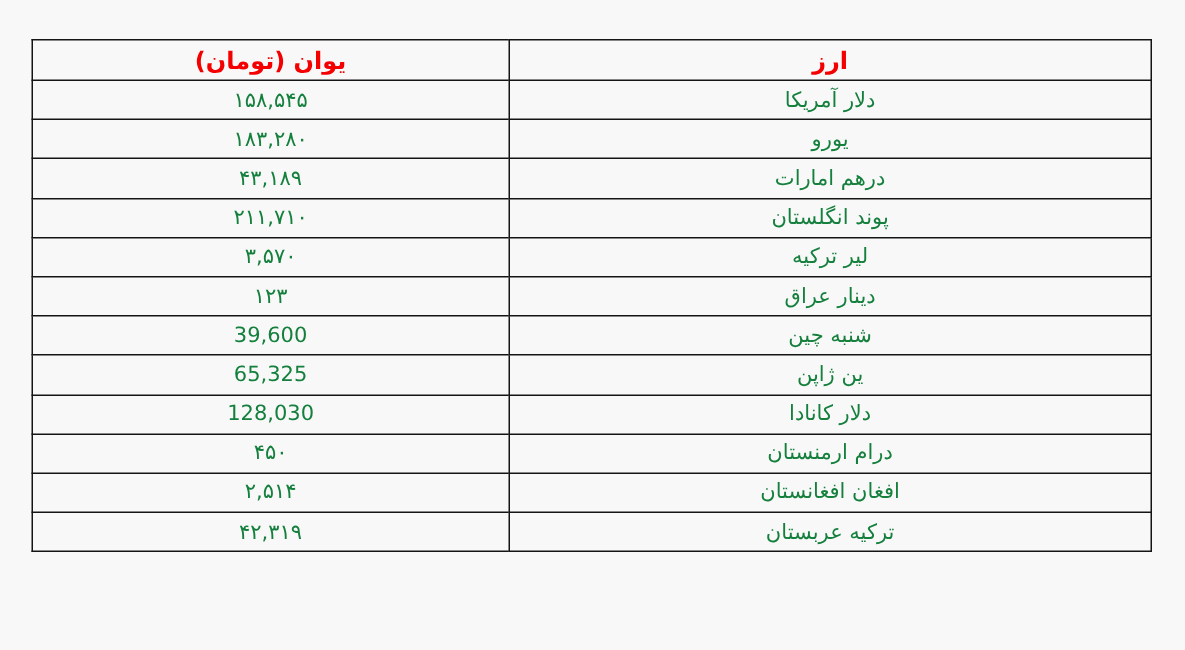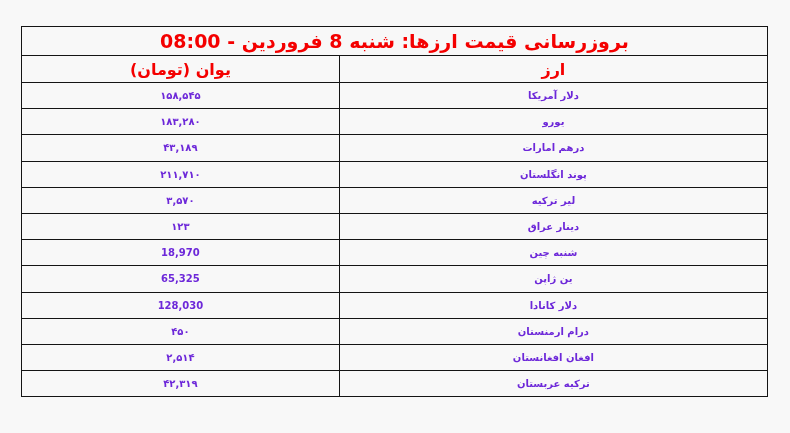--- a/index.html
+++ b/index.html
@@ -43,38 +43,35 @@
   tr.header-row th {
     height: 26px;
     font-size: 16px;
     font-weight: bold;
     color: #f40000;
   }
   col.col-currency { width: 57.4%; }
   col.col-price    { width: 42.6%; }
   tbody td {
     height: 25.2px;
-    font-size: 10px;
-    font-weight: 700;
-    color: #6d28d9;
+    font-size: 14px;
+    font-weight: 400;
+    color: #15803d;
   }
 </style>
 </head>
 <body>
 
 <div class="page">
   <table class="price-table">
     <colgroup>
       <col class="col-currency">
       <col class="col-price">
     </colgroup>
     <thead>
-      <tr>
-        <th class="title-cell" colspan="2">بروزرسانی قیمت ارزها: شنبه 8  فروردین - 08:00</th>
-      </tr>
       <tr class="header-row">
         <th>ارز</th>
         <th>یوان (تومان)</th>
       </tr>
     </thead>
     <tbody>
       <tr>
         <td>دلار آمریکا</td>
         <td>۱۵۸,۵۴۵</td>
       </tr>
@@ -93,21 +90,21 @@
       <tr>
         <td>لیر ترکیه</td>
         <td>۳,۵۷۰</td>
       </tr>
       <tr>
         <td>دینار عراق</td>
         <td>۱۲۳</td>
       </tr>
       <tr>
         <td>شنبه چین</td>
-        <td>18,970</td>
+        <td>39,600</td>
       </tr>
       <tr>
         <td>ین ژاپن</td>
         <td>65,325</td>
       </tr>
       <tr>
         <td>دلار کانادا</td>
         <td>128,030</td>
       </tr>
       <tr>

